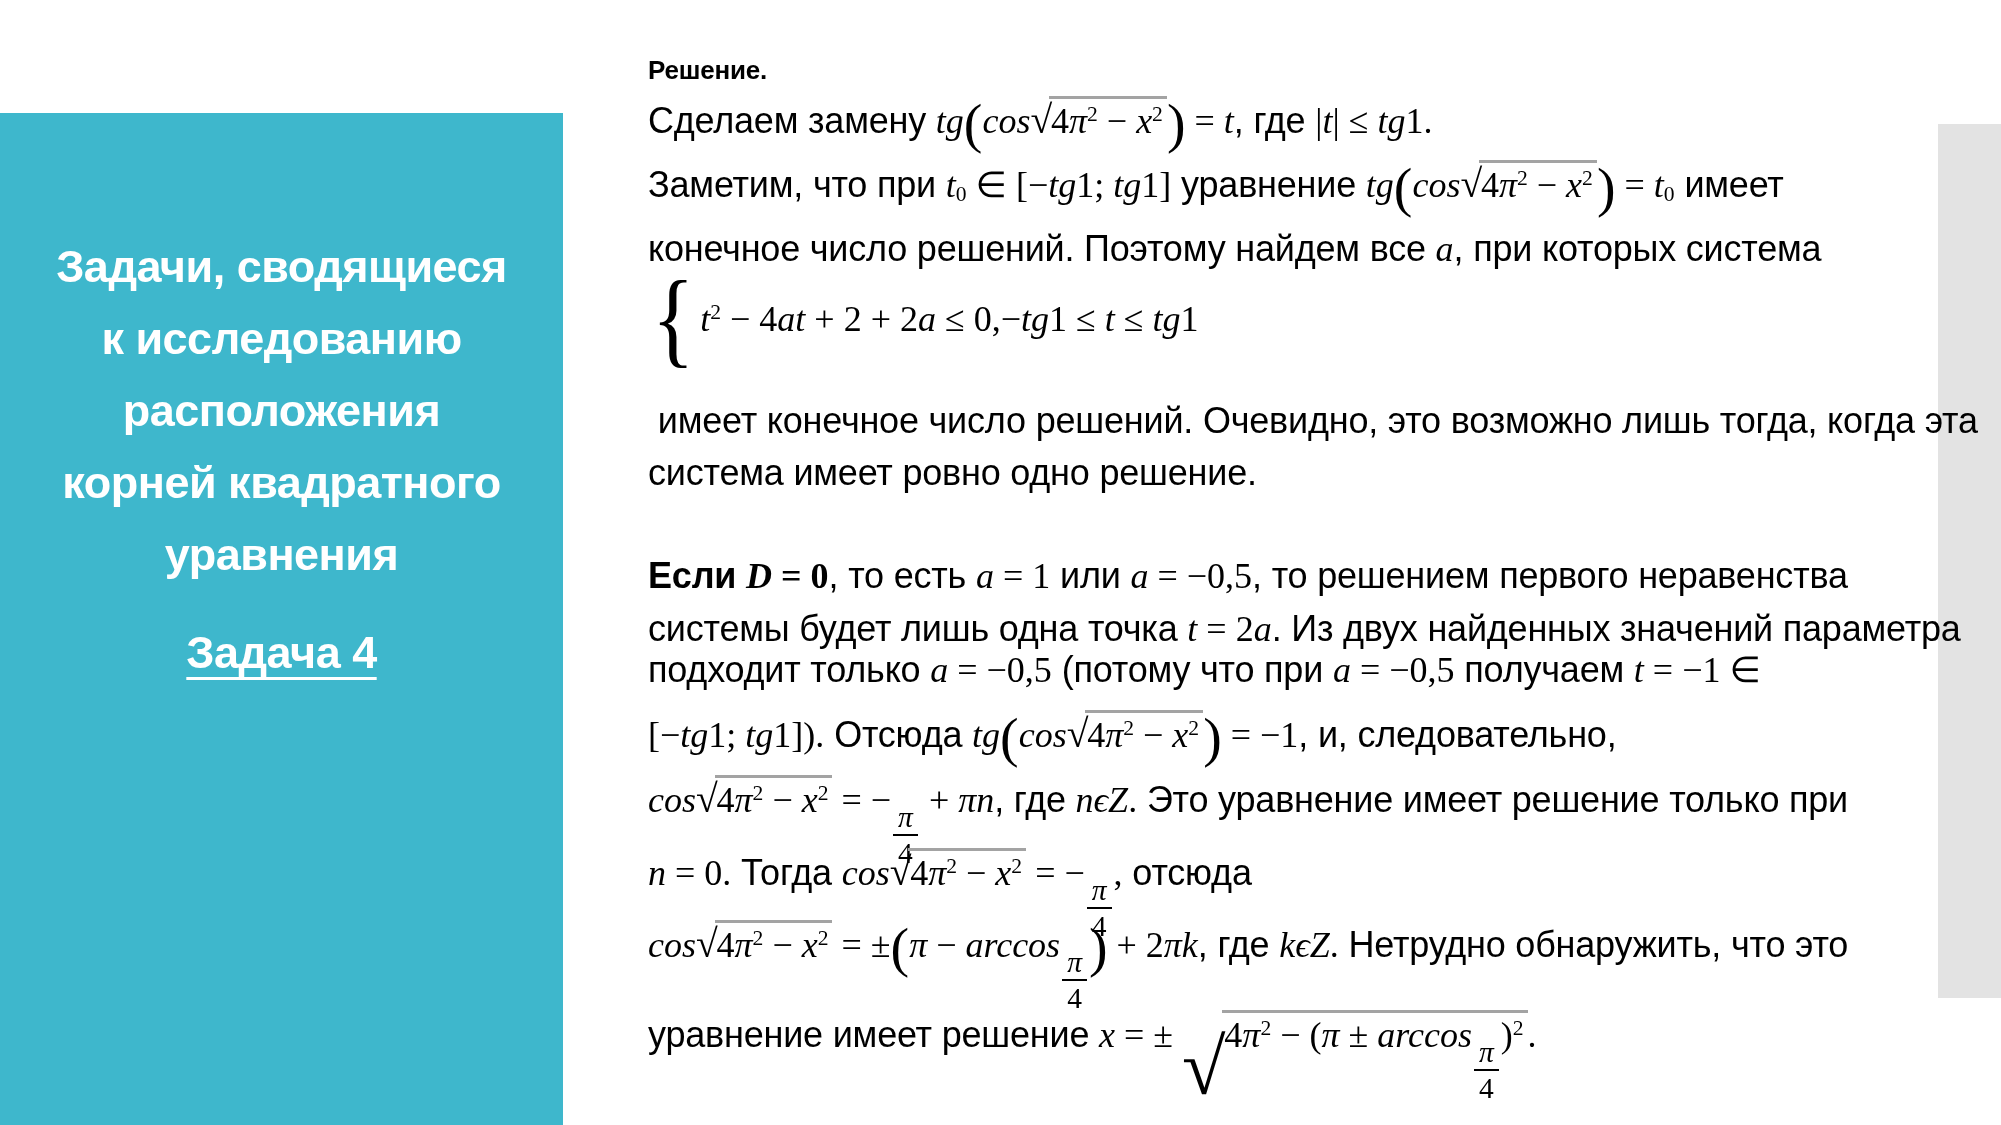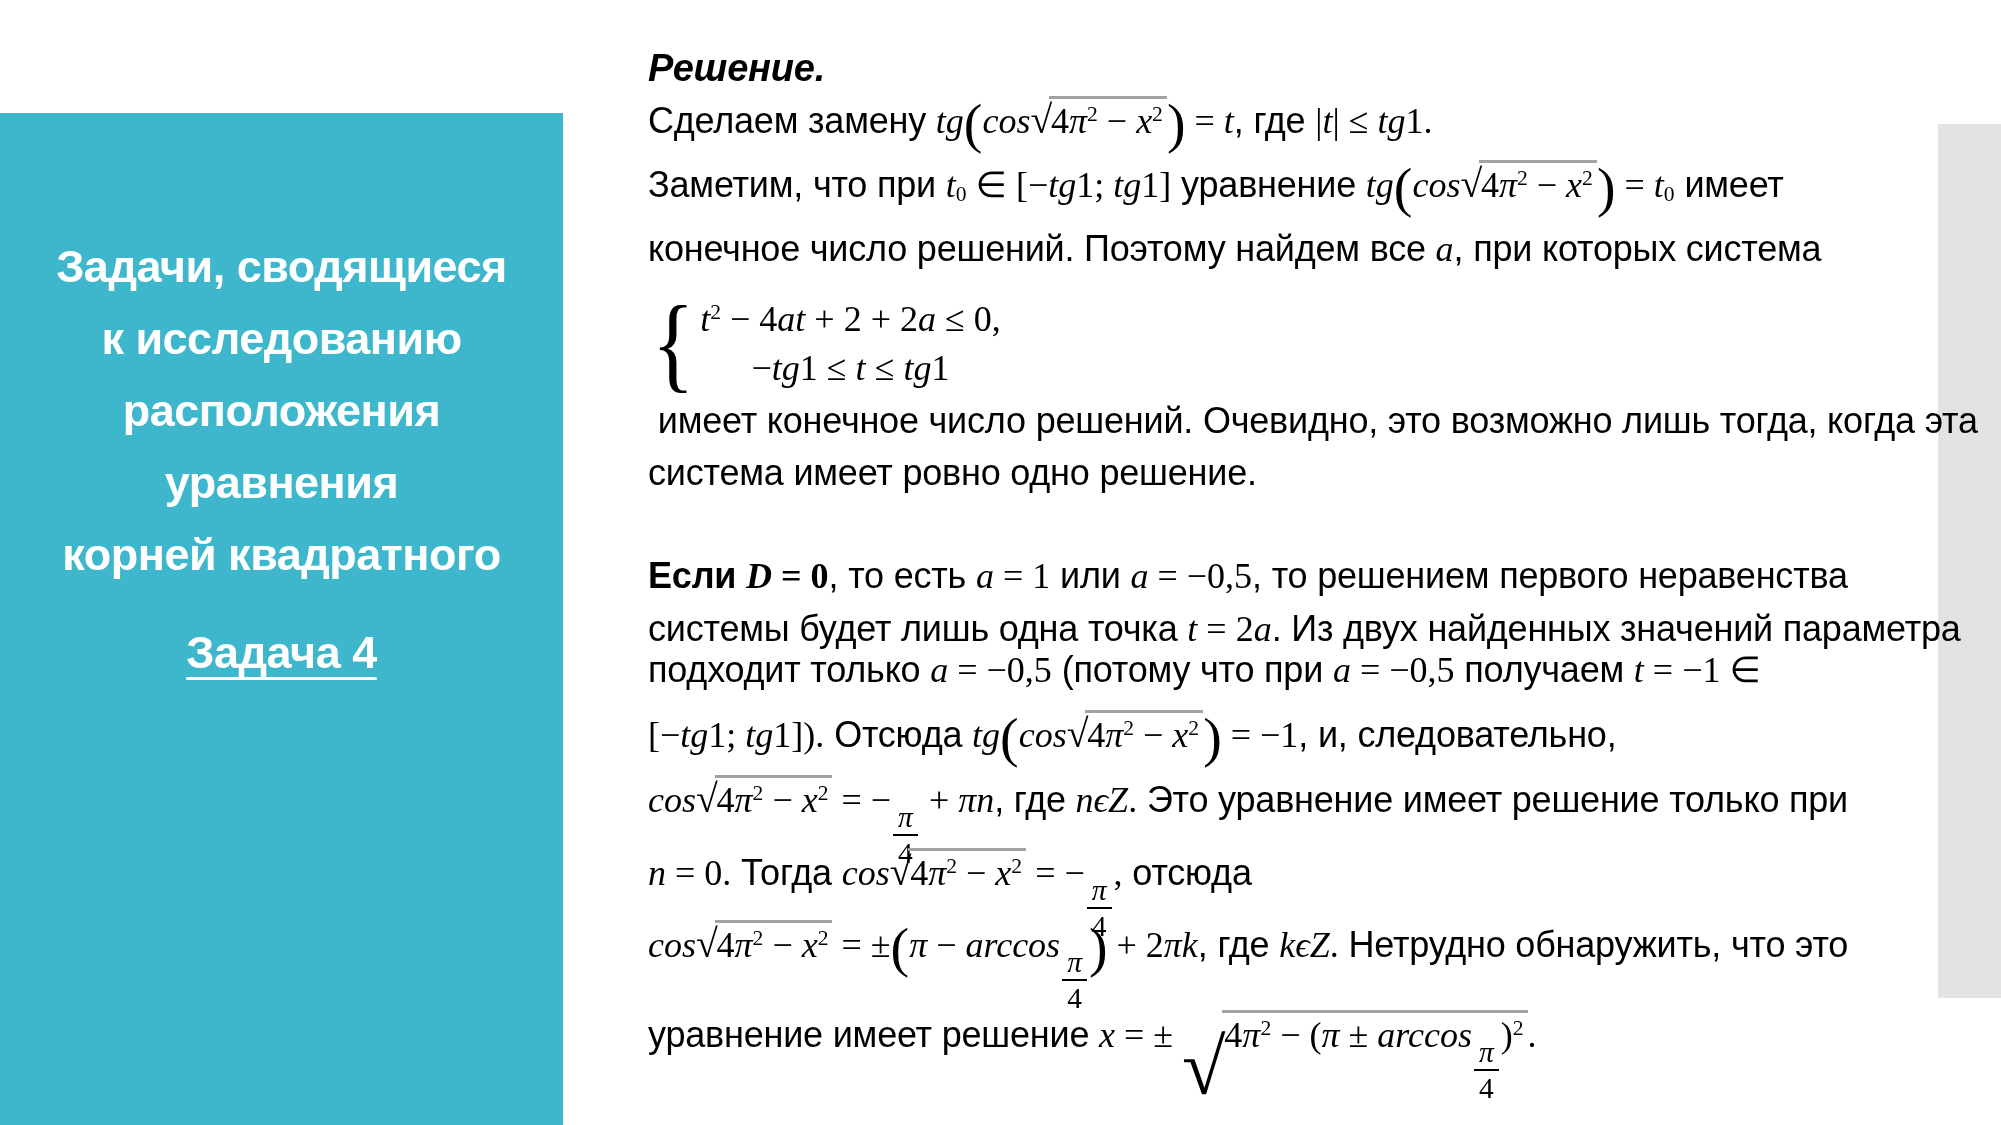--- a/index.html
+++ b/index.html
@@ -15,21 +15,21 @@
 
   
   .next-strip{position:absolute;right:0;top:124px;width:63px;height:874px;}
 
   
   .content{position:absolute;left:648px;top:0;width:1350px;height:1125px;
     font-family:"Liberation Sans",sans-serif;font-size:36px;color:#000;}
   .line{position:absolute;left:0;white-space:pre;line-height:1.3;letter-spacing:-0.2px;}
 
   
-  .hx{font-weight:700;font-style:italic;font-size:38px;}
+  .hx{font-weight:700;font-size:26px;}
   .tx{}
   .bx{font-weight:700;}
   .m{font-family:"Liberation Serif",serif;font-style:italic;letter-spacing:0;}
   .n{font-family:"Liberation Serif",serif;letter-spacing:0;}
   .bm{font-family:"Liberation Serif",serif;font-style:italic;font-weight:700;letter-spacing:0;}
   .bn{font-family:"Liberation Serif",serif;font-weight:700;letter-spacing:0;}
   .sup{font-family:"Liberation Serif",serif;font-size:0.6em;vertical-align:0.55em;letter-spacing:0;}
   .sub{font-family:"Liberation Serif",serif;font-size:0.6em;vertical-align:-0.2em;letter-spacing:0;}
   .bp{font-family:"Liberation Serif",serif;font-size:1.55em;line-height:0;vertical-align:-0.16em;letter-spacing:0;}
 
@@ -42,35 +42,35 @@
   
   .fr{display:inline-flex;flex-direction:column;align-items:center;vertical-align:-0.5em;
       font-size:0.82em;line-height:1.12;text-align:center;margin:0 2px;}
   .fr .num{border-bottom:2.5px solid #000;padding:0 5px;}
   .fr .den{}
 
   
   .sys{display:inline-flex;align-items:center;}
   .brace{font-family:"Liberation Serif",serif;font-size:105px;line-height:0;font-weight:400;
          transform:scaleX(0.85);margin-right:2px;}
-  .sysrows{display:inline-flex;flex-direction:column;}
+  .sysrows{display:inline-flex;}
   .sysrow{line-height:1.35;}
   .sysrow.c{text-align:center;}
 </style>
 </head>
 <body>
 
 <div class="slide">
   <div class="sidebar" style="background: rgb(62, 183, 204); color: rgb(255, 255, 255);">
     <div class="sb-title" id="sb-title">
         <div>Задачи, сводящиеся</div>
         <div>к исследованию</div>
         <div>расположения</div>
+        <div>корней квадратного</div>
         <div>уравнения</div>
-        <div>корней квадратного</div>
       </div>
     <div class="sb-sub">Задача 4</div>
   </div>
 
   <div class="next-strip" style="background: rgb(227, 227, 227);"></div>
 
   <div class="content" id="solution-lines" style="color: rgb(0, 0, 0);">
       <div class="line" style="top: 44px;"><span class="hx">Решение.</span></div>
       <div class="line" style="top: 96px;"><span class="tx">Сделаем замену </span><span class="m">tg</span><span class="bp">(</span><span class="m">cos</span><span class="sq"><span class="rad">√</span><span class="vinc"><span class="n">4</span><span class="m">π</span><span class="sup">2</span><span class="n"> − </span><span class="m">x</span><span class="sup">2</span></span></span><span class="bp">)</span><span class="n"> = </span><span class="m">t</span><span class="tx">, где </span><span class="n">|</span><span class="m">t</span><span class="n">| ≤ </span><span class="m">tg</span><span class="n">1.</span></div>
       <div class="line" style="top: 160px;"><span class="tx">Заметим, что при </span><span class="m">t</span><span class="sub">0</span><span class="n"> ∈ [−</span><span class="m">tg</span><span class="n">1; </span><span class="m">tg</span><span class="n">1]</span><span class="tx"> уравнение </span><span class="m">tg</span><span class="bp">(</span><span class="m">cos</span><span class="sq"><span class="rad">√</span><span class="vinc"><span class="n">4</span><span class="m">π</span><span class="sup">2</span><span class="n"> − </span><span class="m">x</span><span class="sup">2</span></span></span><span class="bp">)</span><span class="n"> = </span><span class="m">t</span><span class="sub">0</span><span class="tx"> имеет</span></div>

